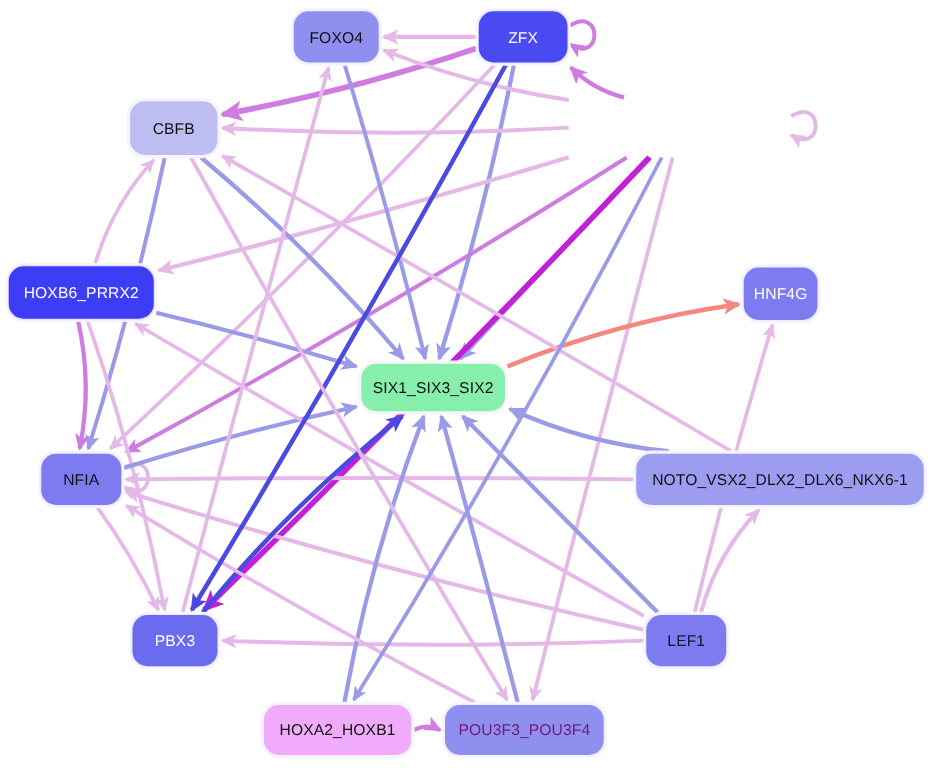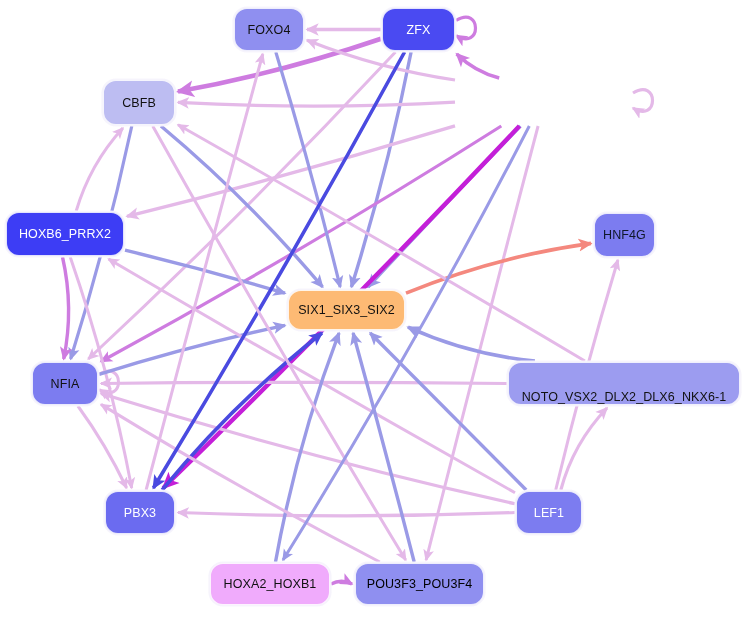--- a/index.html
+++ b/index.html
@@ -211,38 +211,38 @@
       </div>
       <div class="node" style="left: 103px; top: 80px; width: 72px; height: 45px; background: rgb(189, 189, 242); color: rgb(17, 17, 17);">
         <span class="node-label">CBFB</span>
       </div>
       <div class="node" style="left: 382px; top: 8px; width: 73px; height: 43px; background: rgb(74, 74, 242); color: rgb(255, 255, 255);">
         <span class="node-label">ZFX</span>
       </div>
       <div class="node" style="left: 6px; top: 212px; width: 118px; height: 44px; background: rgb(61, 61, 245); color: rgb(255, 255, 255); border-radius: 13px;">
         <span class="node-label">HOXB6_PRRX2</span>
       </div>
-      <div class="node" style="left: 594px; top: 213px; width: 61px; height: 44px; background: rgb(124, 124, 240); color: #0f172a;">
+      <div class="node" style="left: 594px; top: 213px; width: 61px; height: 44px; background: rgb(124, 124, 240); color: #ffffff;">
         <span class="node-label">HNF4G</span>
       </div>
-      <div class="node" style="left: 288px; top: 290px; width: 117px; height: 40px; background: #fdba74; color: rgb(17, 17, 17);">
+      <div class="node" style="left: 288px; top: 290px; width: 117px; height: 40px; background: #86efac; color: rgb(17, 17, 17);">
         <span class="node-label">SIX1_SIX3_SIX2</span>
       </div>
       <div class="node" style="left: 32px; top: 362px; width: 66px; height: 43px; background: rgb(124, 124, 240); color: rgb(17, 17, 17); justify-content: center;">
         <span class="node-label">NFIA</span>
       </div>
-      <div class="node" style="left: 508px; top: 362px; width: 232px; height: 43px; background: rgb(156, 156, 240); color: rgb(17, 17, 17); align-items: flex-end;">
+      <div class="node" style="left: 508px; top: 362px; width: 232px; height: 43px; background: rgb(156, 156, 240); color: rgb(17, 17, 17);">
         <span class="node-label">NOTO_VSX2_DLX2_DLX6_NKX6-1</span>
       </div>
       <div class="node" style="left: 105px; top: 491px; width: 70px; height: 43px; background: rgb(107, 107, 240); color: rgb(255, 255, 255);">
         <span class="node-label">PBX3</span>
       </div>
-      <div class="node" style="left: 516px; top: 491px; width: 66px; height: 43px; background: rgb(124, 124, 240); color: #ffffff;">
+      <div class="node" style="left: 516px; top: 491px; width: 66px; height: 43px; background: rgb(124, 124, 240); color: #0f172a;">
         <span class="node-label">LEF1</span>
       </div>
       <div class="node" style="left: 210px; top: 563px; width: 120px; height: 42px; background: #f0abfc; color: rgb(17, 17, 17);">
         <span class="node-label">HOXA2_HOXB1</span>
       </div>
-      <div class="node" style="left: 355px; top: 563px; width: 129px; height: 42px; background: rgb(143, 143, 240); color: #000000;">
+      <div class="node" style="left: 355px; top: 563px; width: 129px; height: 42px; background: rgb(143, 143, 240); color: #701a75;">
         <span class="node-label">POU3F3_POU3F4</span>
       </div>
     </div>
 </div>
 
 </body></html>

